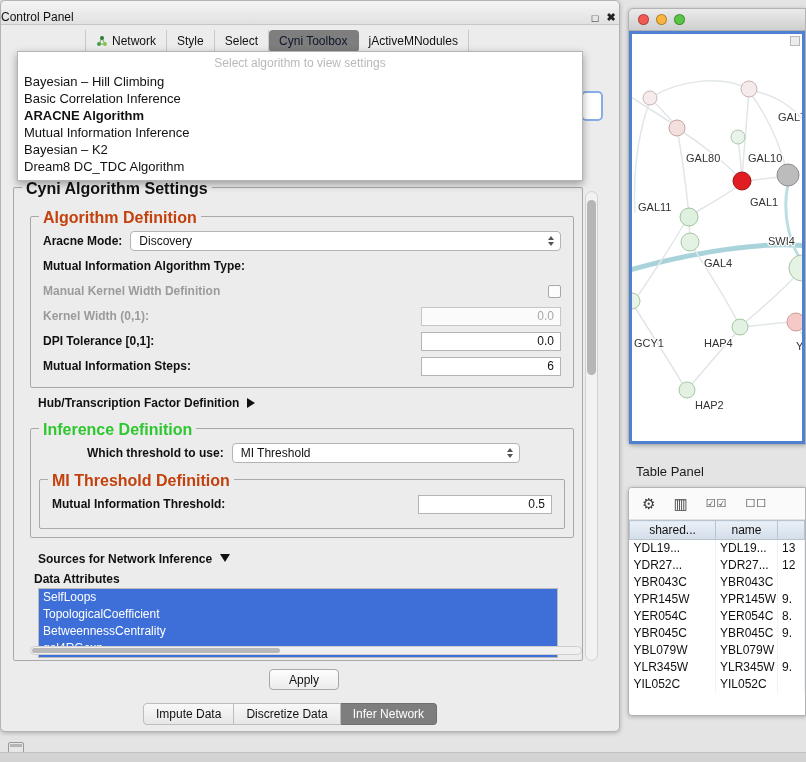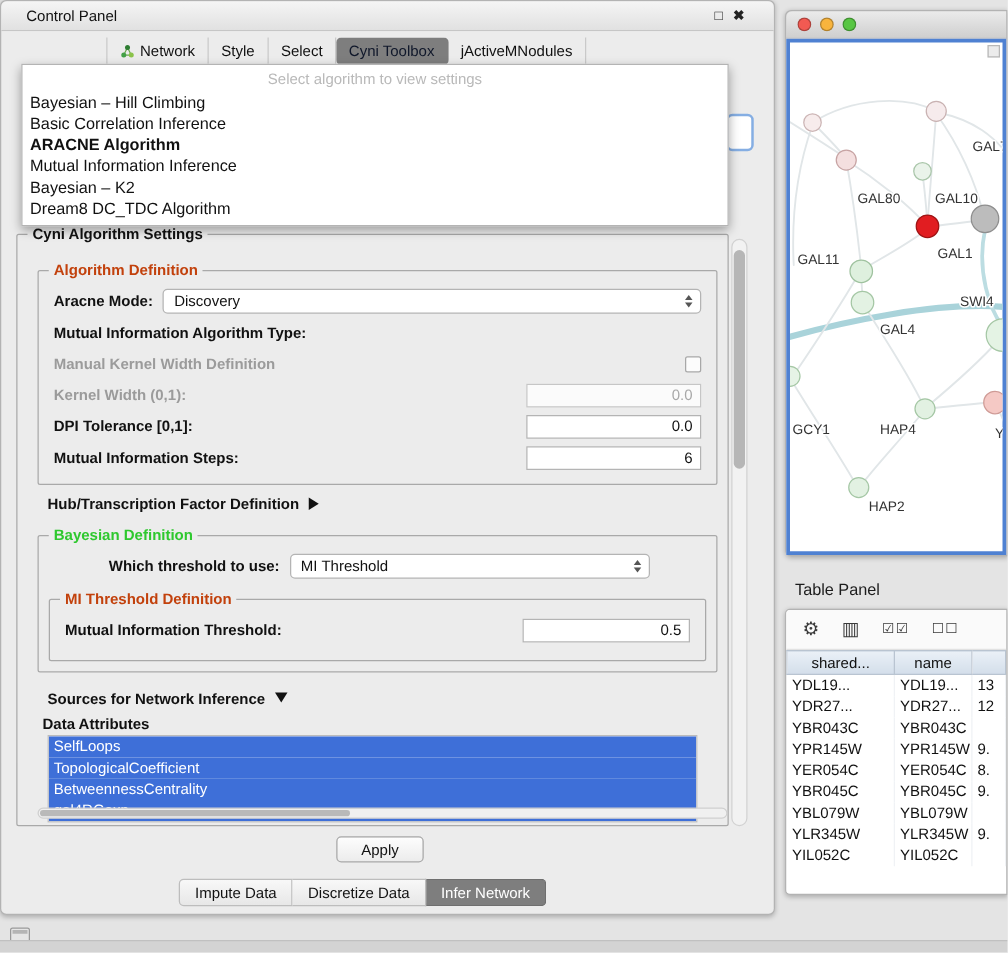--- a/index.html
+++ b/index.html
@@ -15,21 +15,21 @@
     position:absolute;
     background:#ececec;
     border:1px solid #b3b3b3;
     border-radius:5px;
     box-shadow:0 1px 4px rgba(0,0,0,0.25);
   }
 
   
   #control-panel { left:0; top:6; width:620px; height:732px; }
   .cp-titlebar {
-    height:24px; display:flex; align-items:center; padding:0 20px;
+    height:24px; display:flex; align-items:flex-end; padding:0 0;
     background:linear-gradient(#f5f5f5,#e1e1e1);
     border-bottom:1px solid #c6c6c6; border-radius:5px 5px 0 0;
     font-size:12px;
   }
   .cp-title { flex:1; }
   .titlebar-btn { width:16px; text-align:center; font-size:11px; color:#222; cursor:pointer; }
   .titlebar-btn.close { font-weight:bold; }
 
   .tab-bar { display:flex; align-items:center; height:24px; margin:4px 0 0 84px; }
   .tab {
@@ -52,21 +52,21 @@
     background:#fff; border:1px solid #b4b4b4;
     box-shadow:0 3px 8px rgba(0,0,0,0.35); padding:2px 0 5px;
   }
   .popup-placeholder { text-align:center; color:#b9b9b9; font-size:12px; padding:2px 0 3px; }
   .popup-item { font-size:13px; padding:0 6px; line-height:17px; cursor:pointer; }
   .popup-item.selected { font-weight:bold; }
 
   .group { position:absolute; border:1px solid #a9a9a9; border-radius:2px; }
   .group-legend {
     position:absolute; top:-8px; left:8px; background:#ececec;
-    padding:0 4px; font-size:12px; font-weight:bold; white-space:nowrap;
+    padding:0 4px; font-size:16px; font-weight:bold; white-space:nowrap;
   }
   .legend-blue  { color:#c2410c; }
   .legend-green { color:#2ec82e; }
 
   .form-row { display:flex; align-items:center; height:22px; margin:0 12px 3px; }
   .lbl { font-size:12px; font-weight:bold; white-space:nowrap; }
   .lbl.disabled { color:#9b9b9b; }
   .combo {
     flex:1; margin-left:8px; height:20px; background:#fff;
     border:1px solid #b4b4b4; border-radius:4px; position:relative;
@@ -258,21 +258,21 @@
         </div>
       </div>
     </div>
 
     <div class="section-toggle" style="left:24px; top:208px;">
       <span class="lbl">Hub/Transcription Factor Definition</span>
       <span class="tri-right"></span>
     </div>
 
     <div class="group" style="left:16px; top:240px; width:544px; height:110px;">
-      <span class="group-legend legend-green">Bayesian Definition</span>
+      <span class="group-legend legend-green">Inference Definition</span>
       <div style="padding-top:13px;">
         <div class="form-row" style="padding-left:44px;">
           <span class="lbl">Which threshold to use:</span>
           <div class="combo fixed" style="width:288px;">
             <span>MI Threshold</span>
             <span class="stepper">
                 <i class="up"></i>
                 <i class="down"></i>
               </span>
           </div>

